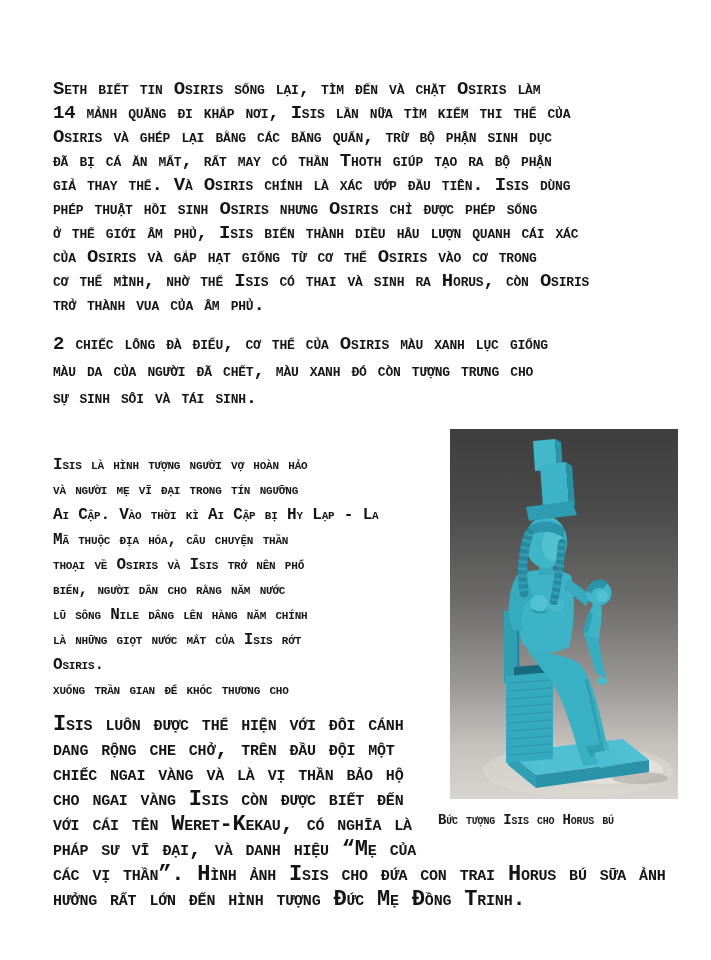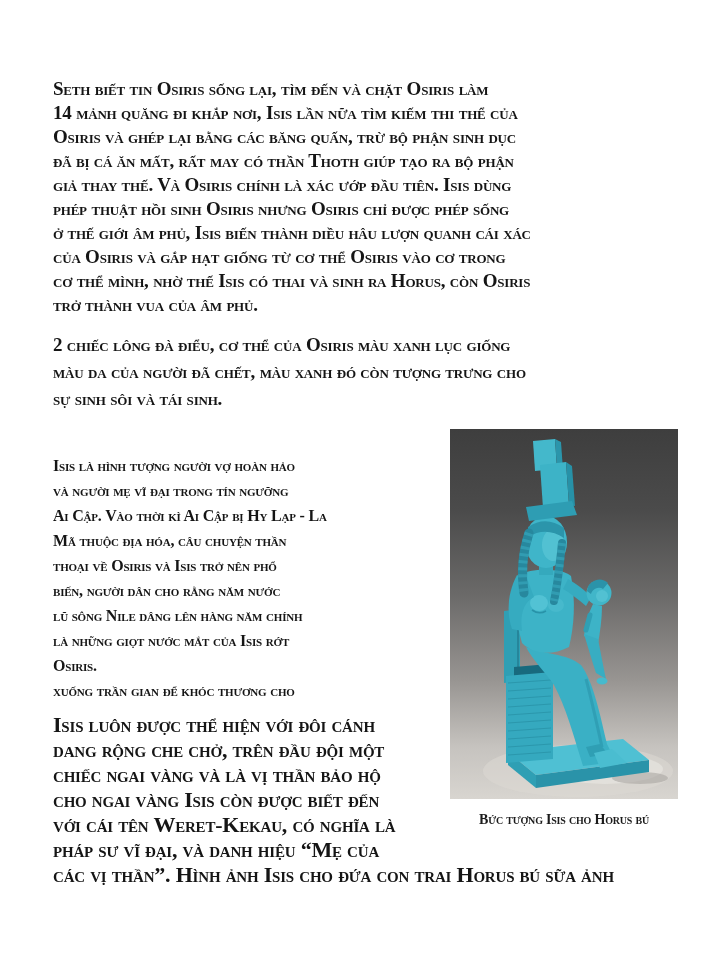--- a/index.html
+++ b/index.html
@@ -2,21 +2,21 @@
 <html><head>
 <meta charset="utf-8">
 <style>
   html,body{margin:0;padding:0;background:#888;}
   .page{
     position:relative;
     width:711px;height:960px;
     margin:0 auto;
     background:#ffffff;
     overflow:hidden;
-    font-family:Liberation Serif, serif;
+    font-family:Liberation Mono, monospace;
     color:#151515;
   }
   .para{
     position:absolute;
     left:53px;
     font-weight:bold;
     font-variant:small-caps;
     letter-spacing:-0.2px;
     white-space:nowrap;
   }
@@ -28,21 +28,21 @@
   .p3{top:453px;font-size:16px;}
   .p3 .ln{height:25px;line-height:25px;}
   .p4{top:712px;font-size:22px;}
   .p4 .ln{height:25px;line-height:25px;}
   .figure{
     position:absolute;left:450px;top:429px;width:228px;height:370px;
   }
   .figure svg{display:block;width:228px;height:370px;}
   .caption{
     position:absolute;left:438px;top:809px;width:252px;
-    text-align:center;
+    text-align:left;
     font-weight:bold;font-variant:small-caps;
     font-size:14px;line-height:22px;letter-spacing:-0.2px;
     color:#1b1b1b;white-space:nowrap;
   }
 </style>
 </head>
 <body>
 
 <div class="page">
 
@@ -79,20 +79,21 @@
   </div>
 
   <div class="para p4">
     <span class="ln">Isis luôn được thể hiện với đôi cánh</span>
     <span class="ln">dang rộng che chở, trên đầu đội một</span>
     <span class="ln">chiếc ngai vàng và là vị thần bảo hộ</span>
     <span class="ln">cho ngai vàng Isis còn được biết đến</span>
     <span class="ln">với cái tên Weret-Kekau, có nghĩa là</span>
     <span class="ln">pháp sư vĩ đại, và danh hiệu “Mẹ của</span>
     <span class="ln">các vị thần”. Hình ảnh Isis cho đứa con trai Horus bú sữa ảnh</span>
+    <span class="ln">hưởng rất lớn đến hình tượng Đức Mẹ Đồng Trinh.</span>
   </div>
 
   <div class="figure">
     <svg viewBox="0 0 228 370" xmlns="http://www.w3.org/2000/svg">
       <defs>
         <linearGradient id="bgGrad" x1="0" y1="0" x2="0" y2="1">
           <stop offset="0" stop-color="#3e3e3e"></stop>
           <stop offset="0.22" stop-color="#4b4b4b"></stop>
           <stop offset="0.45" stop-color="#6b6a69"></stop>
           <stop offset="0.68" stop-color="#989592"></stop>

